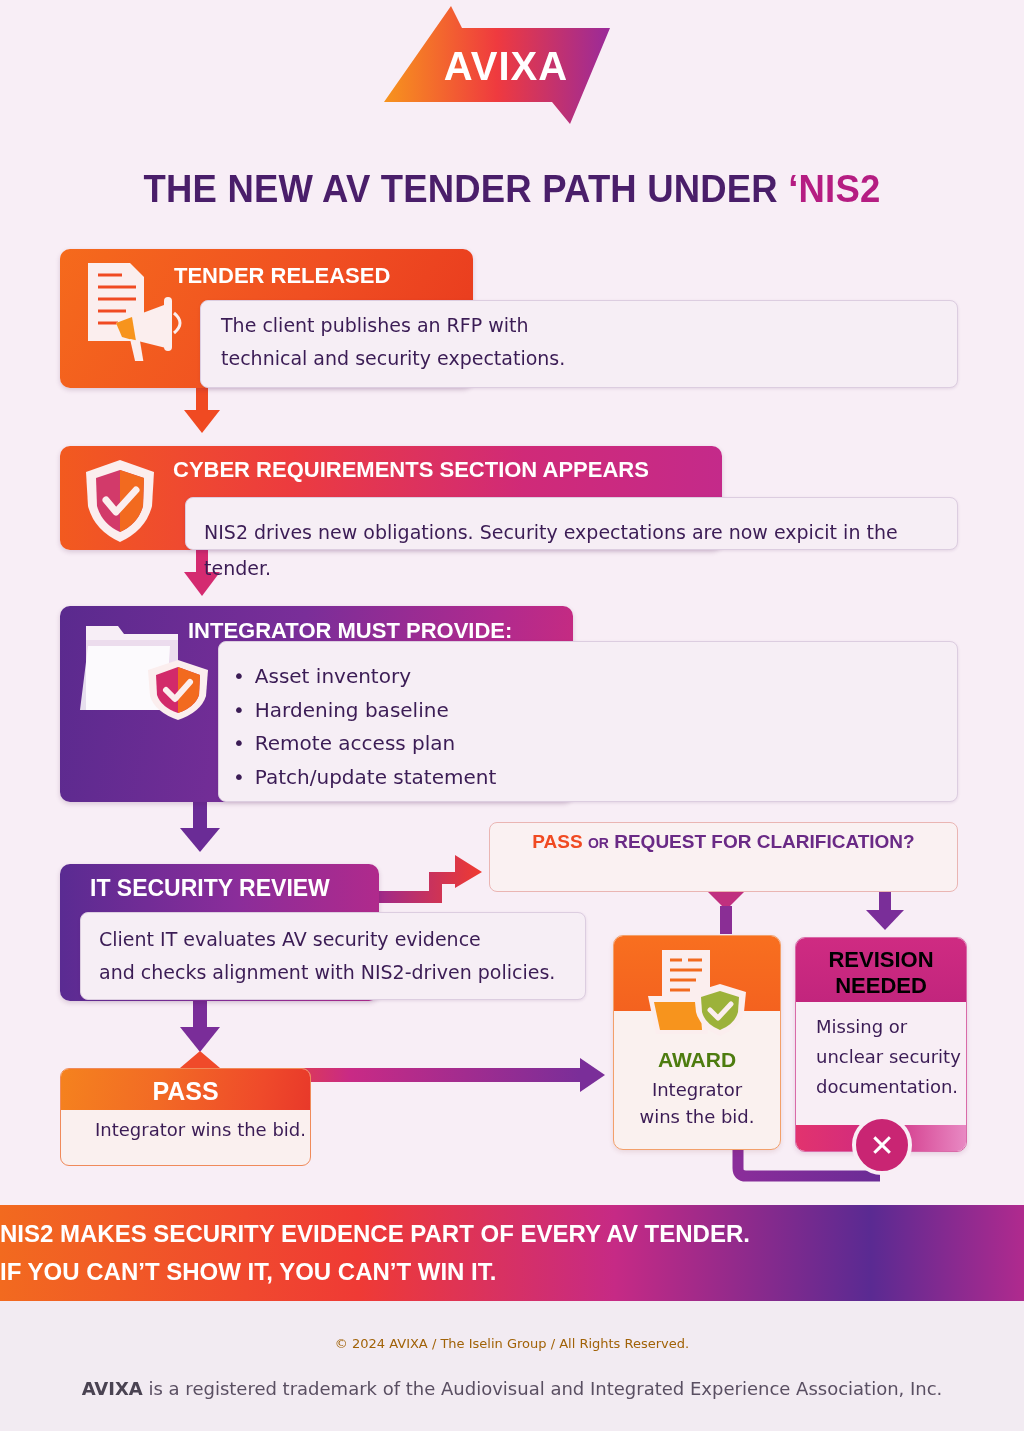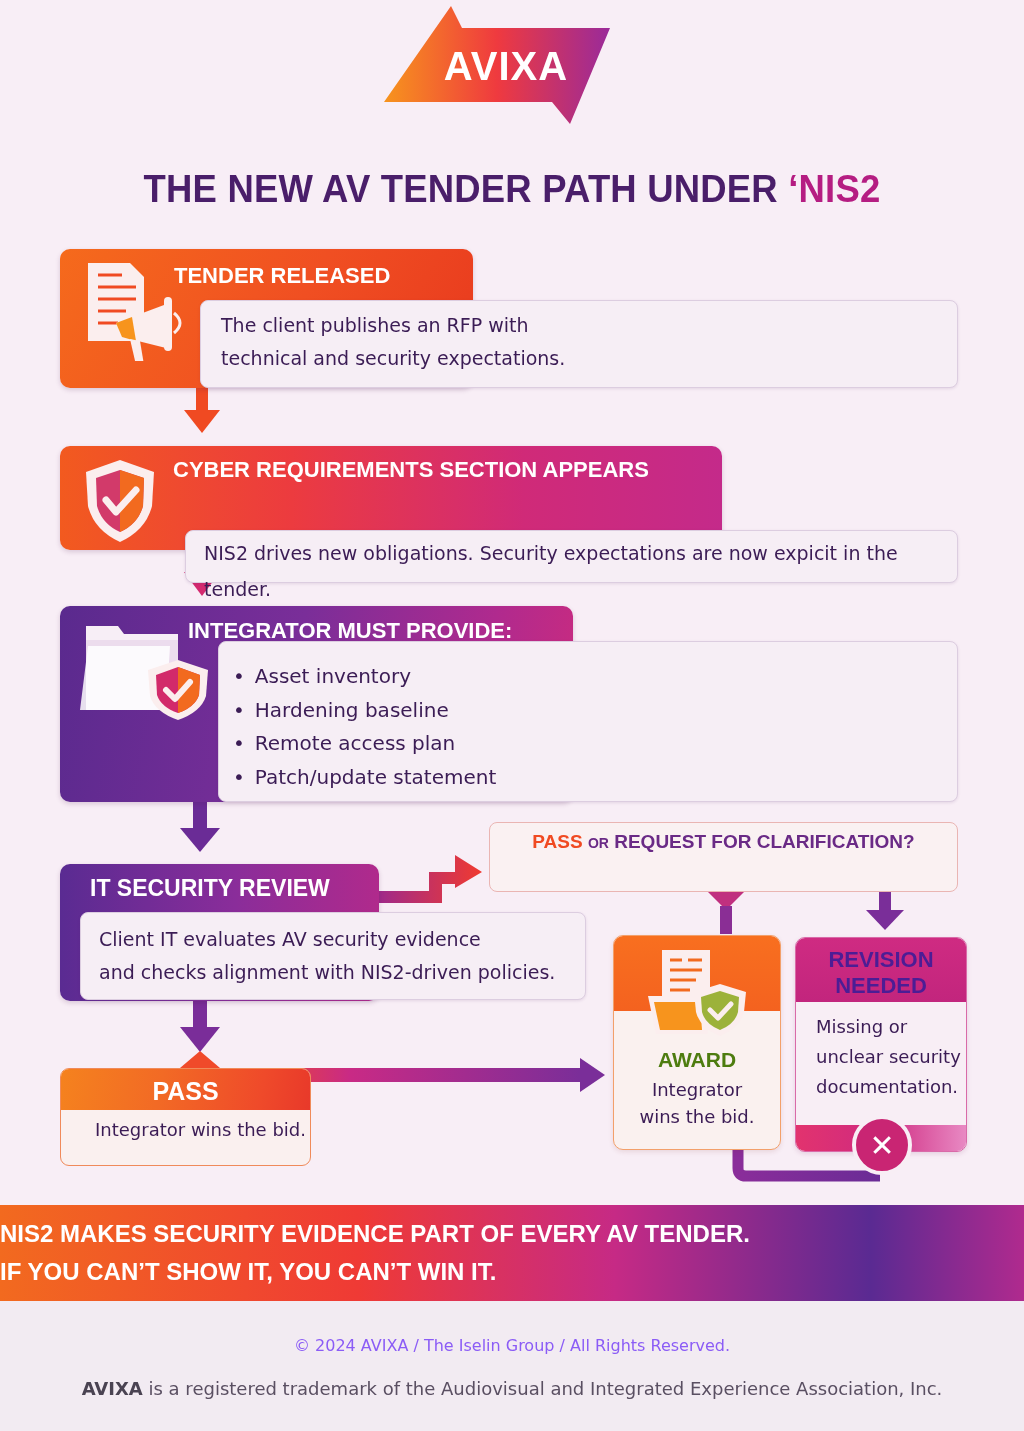--- a/index.html
+++ b/index.html
@@ -46,21 +46,21 @@
   }
 
   
   .s1-hdr { left: 60px; top: 249px; width: 413px; height: 139px;
     background: linear-gradient(120deg, #f56a1c 0%, #f04f22 55%, #e8391e 100%); }
   .s1-card { left: 200px; top: 300px; width: 758px; height: 88px; padding: 8px 20px; }
 
   
   .s2-hdr { left: 60px; top: 446px; width: 662px; height: 104px;
     background: linear-gradient(90deg, #f25a1f 0%, #ec3b3f 35%, #d02a78 70%, #c42a8a 100%); }
-  .s2-card { left: 185px; top: 497px; width: 773px; height: 53px; padding: 4px 18px; font-size: 19px; line-height: 36px; margin-top: 33px; }
+  .s2-card { left: 185px; top: 497px; width: 773px; height: 53px; padding: 16px 18px; font-size: 19px; line-height: 36px; }
 
   
   .s3-hdr { left: 60px; top: 606px; width: 513px; height: 196px;
     background: linear-gradient(100deg, #5a2a8e 0%, #7a2e99 45%, #b02a8e 80%, #cc2b7e 100%); }
   .s3-card { left: 218px; top: 641px; width: 740px; height: 161px; padding: 18px 14px; }
   .s3-card li { list-style: none; line-height: 33.5px; font-size: 20px; }
   .s3-card li::before { content: "•"; margin-right: 10px; }
 
   
   .s4-hdr { left: 60px; top: 864px; width: 319px; height: 137px;
@@ -95,39 +95,39 @@
   .award-text { position: absolute; left: 0; top: 140px; width: 100%; text-align: center;
     font-size: 18px; line-height: 27px; color: #3b1c55; }
 
   
   .rev { left: 795px; top: 937px; width: 172px; height: 215px; border-radius: 10px;
     border: 1.5px solid #d96aa8; background: #f8eef5; overflow: hidden;
     box-shadow: 0 2px 5px rgba(120,30,90,0.14); }
   .rev-top { position: absolute; left: 0; top: 0; width: 100%; height: 64px;
     background: linear-gradient(180deg, #cf2b82 0%, #c2257d 100%); }
   .rev-title { position: absolute; left: 0; top: 9px; width: 100%; text-align: center;
-    font-family: "Liberation Sans", sans-serif; font-weight: 700; font-size: 22px; line-height: 26px; color: #4c1d95; }
+    font-family: "Liberation Sans", sans-serif; font-weight: 700; font-size: 22px; line-height: 26px; color: #000000; }
   .rev-text { position: absolute; left: 0; top: 74px; width: 100%; padding-left: 20px;
     font-size: 18px; line-height: 30px; color: #3b1c55; }
   .rev-bottom { position: absolute; left: 0; bottom: 0; width: 100%; height: 26px;
     background: linear-gradient(90deg, #e2336e 0%, #cf2a80 50%, #e889c3 100%); }
   .x-btn { left: 852px; top: 1115px; width: 60px; height: 60px; border-radius: 50%;
     background: #c92573; border: 4px solid #f8eef5;
     display: flex; align-items: center; justify-content: center; color: #fff;
     font-size: 30px; font-weight: 700; font-family: "DejaVu Sans", sans-serif; }
 
   
   .banner { left: 0; top: 1205px; width: 1024px; height: 96px;
     background: linear-gradient(90deg, #f26a1f 0%, #ef3a35 35%, #c62a85 60%, #5a2a92 85%, #b02a8e 100%); }
   .banner-line { position: absolute; left: 0; width: 100%; 
     font-family: "Liberation Sans", sans-serif; font-weight: 700; color: #fff; font-size: 24px; }
 
   .footer-bg { left: 0; top: 1301px; width: 1024px; height: 130px; background: #f2ebf2; }
   .copyright { left: 0; top: 1336px; width: 1024px; text-align: center;
-    font-size: 16px; color: #8b5cf6; }
+    font-size: 13px; color: #a16207; }
   .trademark { left: 0; top: 1378px; width: 1024px; text-align: center;
     font-size: 18px; color: #5a4f62; }
   .trademark b { color: #4a4352; }
 </style>
 </head>
 <body>
 
 <svg class="abs" style="left:0;top:0;" width="1024" height="1431">
   <defs>
     <linearGradient id="gPassLine" x1="0" x2="1" y1="0" y2="0">

